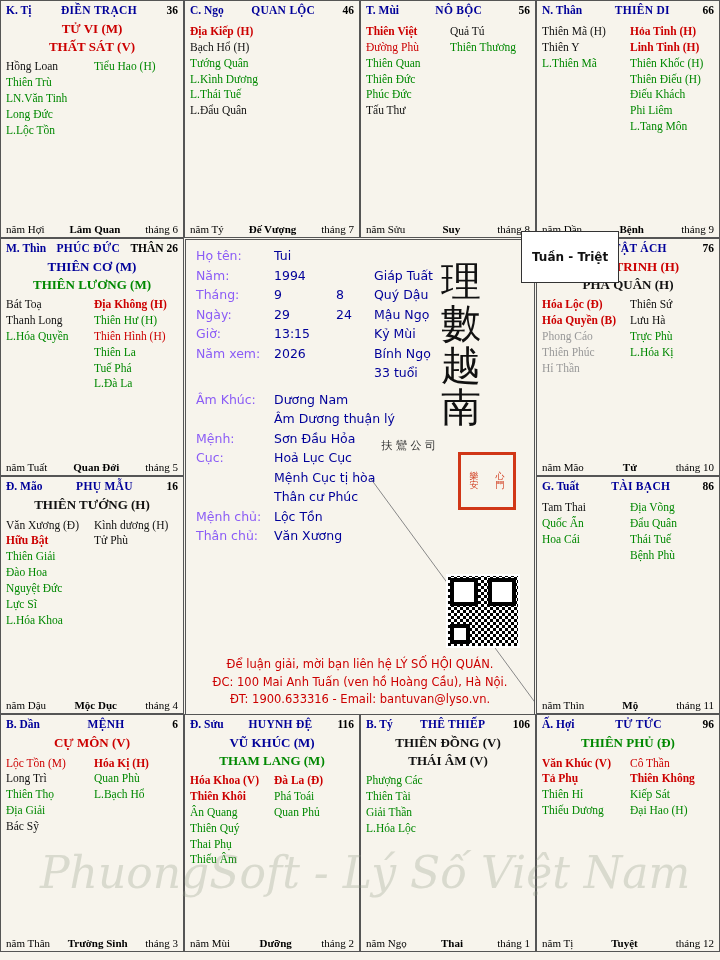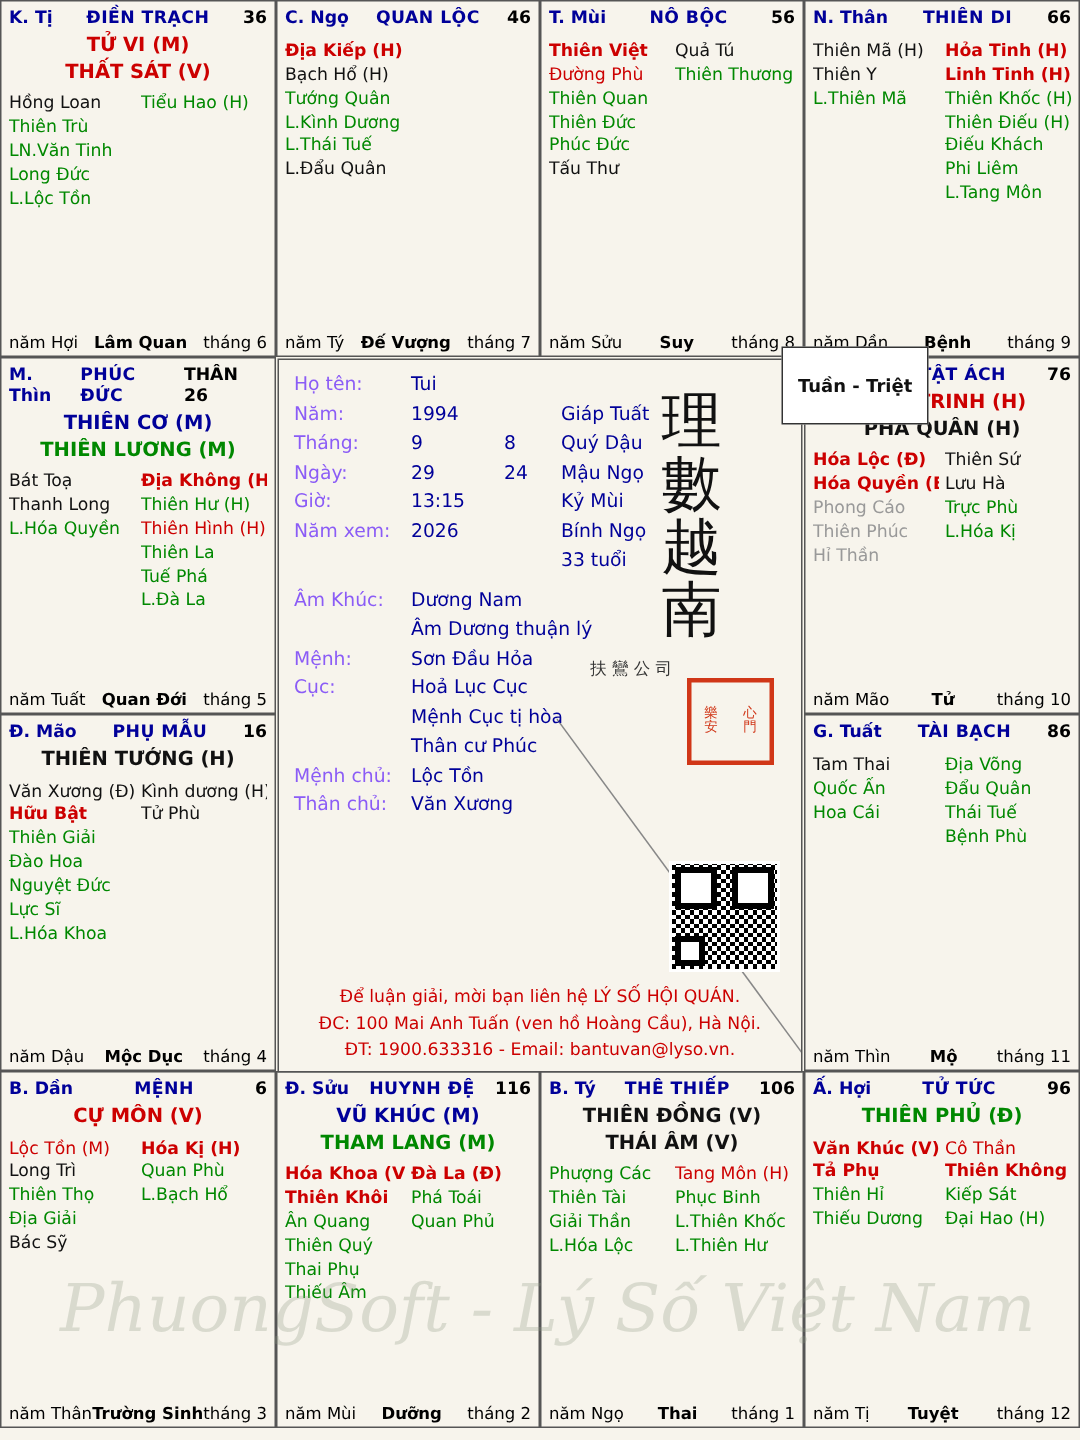--- a/index.html
+++ b/index.html
@@ -17,20 +17,21 @@
     position: absolute; inset: 0;
     display: grid;
     grid-template-columns: 184px 176px 176px 184px;
     grid-template-rows: 238px 238px 238px 238px;
   }
   .cell {
     border: 1px solid #555;
     position: relative;
     overflow: hidden;
     background: transparent;
+    font-family: Liberation Serif, serif;
   }
   .cell .hdr {
     display: flex; justify-content: space-between; align-items: baseline;
     padding: 3px 5px 0 5px;
     font-weight: bold;
     font-size: 11.5px;
   }
   .hdr .chi { color: #000099; font-weight: bold; }
   .hdr .cung { color: #000099; font-weight: bold; letter-spacing: .3px; }
   .hdr .num { color: #000; font-weight: bold; }
@@ -94,21 +95,21 @@
     text-align: center;
     font-family: "DejaVu Serif", "Liberation Serif", serif;
     color: #111;
     font-size: 40px;
     line-height: 1.05;
     pointer-events: none;
   }
   #calligraphy .ch { display:block; }
   #sidetext {
     position: absolute;
-    right: 86px; top: 200px;
+    right: 98px; top: 200px;
     font-size: 11px;
     color: #333;
     line-height: 1.15;
     text-align: left;
     font-family: "DejaVu Serif", "Liberation Serif", serif;
   }
   #seal {
     position: absolute;
     right: 18px; top: 212px;
     width: 58px; height: 58px;
@@ -491,26 +492,20 @@
         <div class="black">THIÊN ĐỒNG (V)</div>
         <div class="black">THÁI ÂM (V)</div>
       </div>
       <div class="cols">
         <div class="col">
           <div class="green">Phượng Các</div>
           <div class="green">Thiên Tài</div>
           <div class="green">Giải Thần</div>
           <div class="green">L.Hóa Lộc</div>
         </div>
-        <div class="col">
-          <div class="red">Tang Môn (H)</div>
-          <div class="green">Phục Binh</div>
-          <div class="green">L.Thiên Khốc</div>
-          <div class="green">L.Thiên Hư</div>
-        </div>
       </div>
       <div class="ftr">
         <span class="l">năm Ngọ</span>
         <span class="m">Thai</span>
         <span class="r">tháng 1</span>
       </div>
     </div>
     <div class="cell">
       <div class="hdr">
         <span class="chi">Ấ. Hợi</span>

